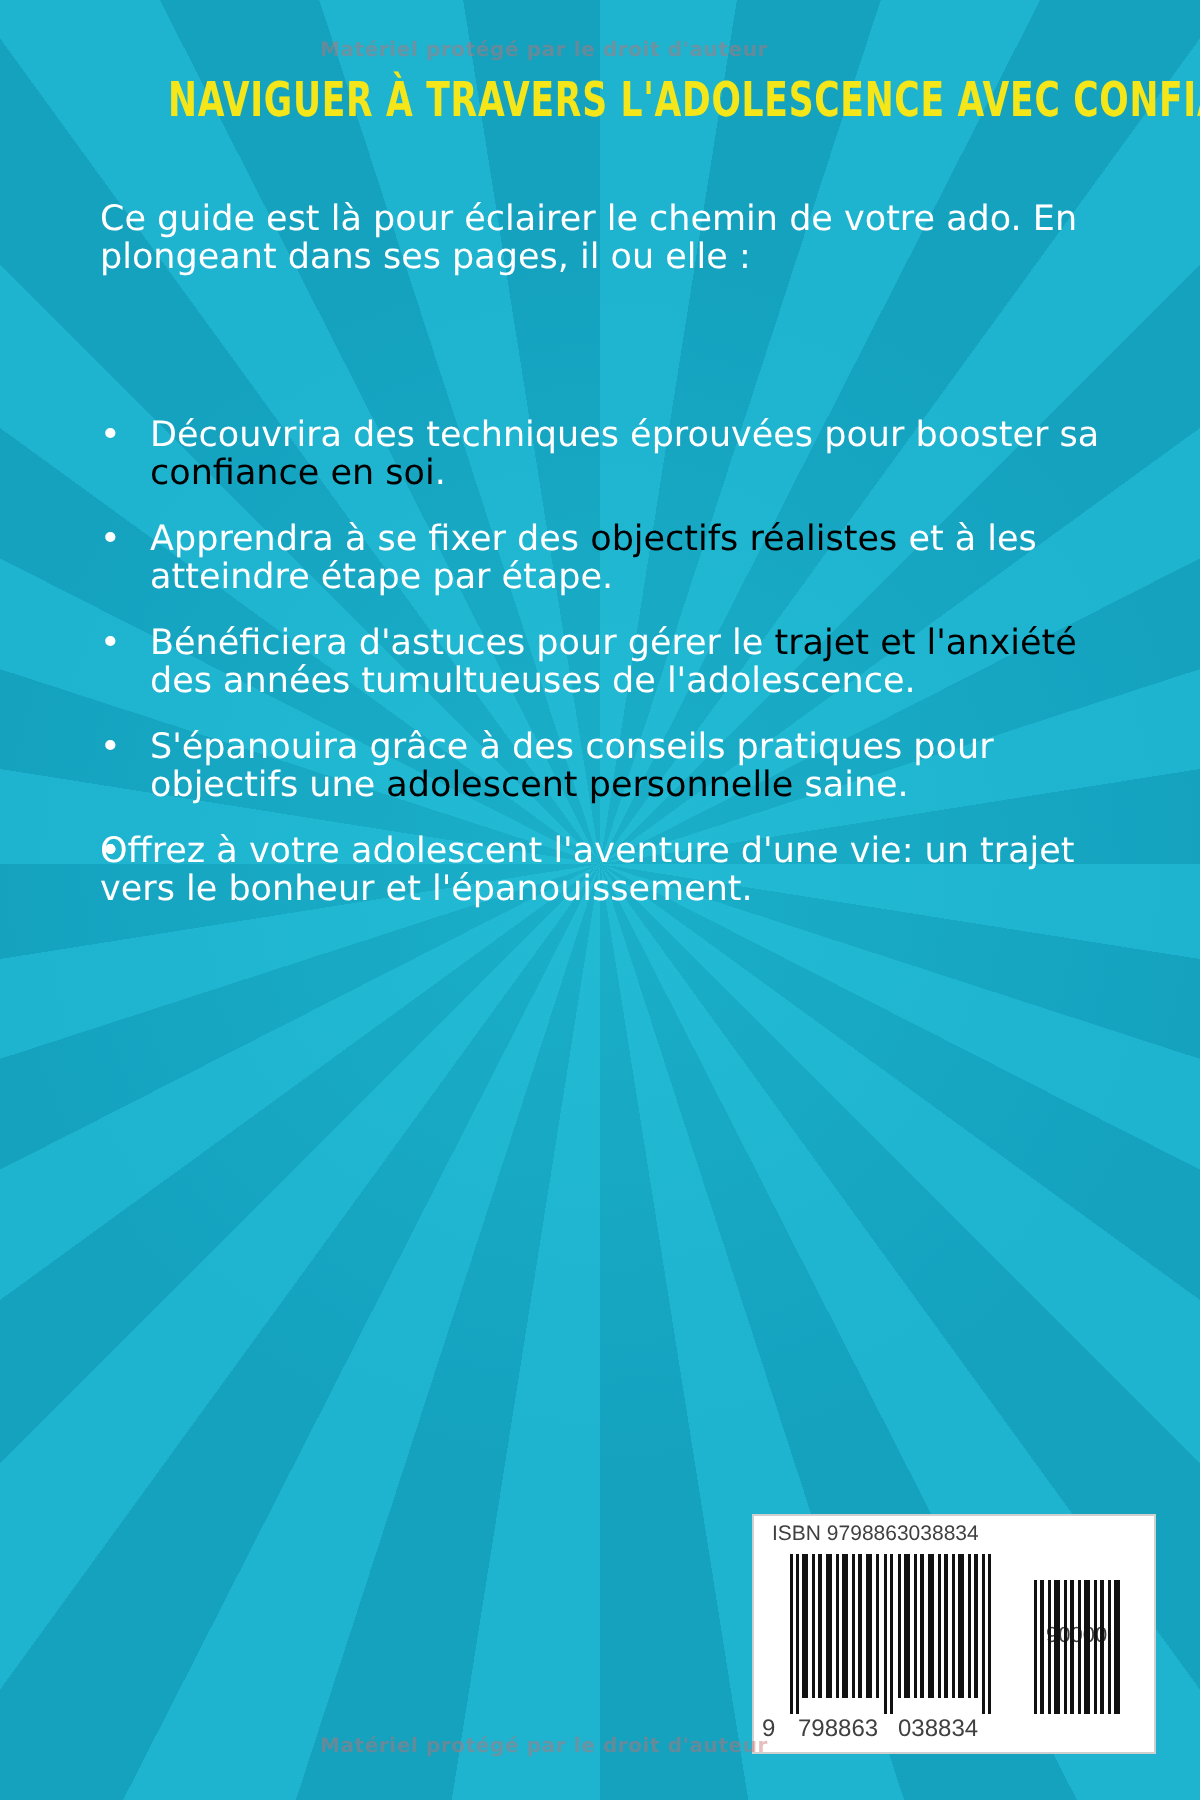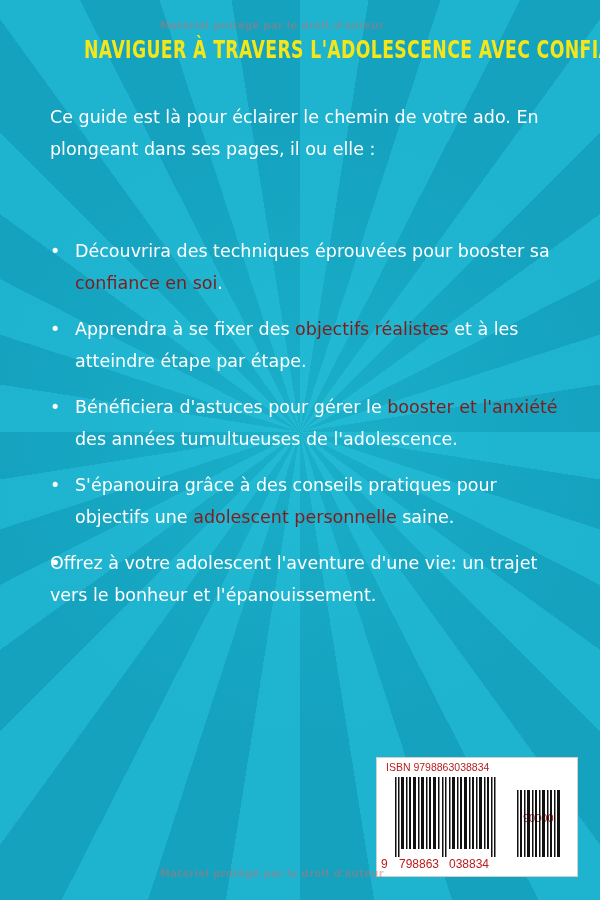--- a/index.html
+++ b/index.html
@@ -23,34 +23,34 @@
     .wm-bottom { top: 868px; }
     .title {
       position: absolute; top: 36px; left: 0; width: 600px; text-align: center;
       font-family: "DejaVu Sans", sans-serif; font-weight: bold;
       font-size: 24px; color: #f5e61a; letter-spacing: 0.5px;
       transform: scaleX(0.72); transform-origin: 300px 0;
       white-space: nowrap; text-transform: uppercase;
     }
     .content {
       position: absolute; left: 50px; top: 101px; width: 510px;
-      color: #ffffff; font-size: 17.5px; line-height: 32px;
+      color: #ffffff; font-size: 17.5px; line-height: 19px;
     }
     .content p { margin: 0; }
     .intro { margin-bottom: 70px !important; }
     ul { list-style: none; padding: 0; margin: 0; }
     li { position: relative; padding-left: 25px; margin-bottom: 14px; }
     li .bullet { position: absolute; left: 0; top: 0; }
-    .hl { color: #7f1d1d; }
+    .hl { color: #000000; }
     .para { margin-top: 6px !important; }
     .para2 { margin-top: 14px !important; }
     .barcode {
       position: absolute; left: 376px; top: 757px; width: 200px; height: 118px;
       background: #ffffff; border: 1px solid #cfcfcf;
-      font-family: "Liberation Sans", sans-serif; color: #b91c1c;
+      font-family: "Liberation Sans", sans-serif; color: #404040;
     }
     .isbn-label { position: absolute; left: 9px; top: 3px; font-size: 10.5px; }
     .addon-num { position: absolute; left: 146px; top: 16px; font-size: 11px; margin-top: 38px; }
     .bars-main { position: absolute; left: 18px; top: 19px; width: 102px; height: 80px; }
     .bars-addon { position: absolute; left: 140px; top: 32px; width: 45px; height: 67px; }
     .digits { position: absolute; top: 99px; font-size: 12px; }
     .d-first { left: 4px; }
     .d-left { left: 22px; }
     .d-right { left: 72px; text-align: right; }
   </style>
@@ -70,21 +70,21 @@
     <li>
       <span class="bullet">•</span>
       <span>Découvrira des techniques éprouvées pour booster sa </span><span class="hl">confiance en soi</span><span>.</span>
     </li>
     <li>
       <span class="bullet">•</span>
       <span>Apprendra à se fixer des </span><span class="hl">objectifs réalistes</span><span> et à les atteindre étape par étape.</span>
     </li>
     <li>
       <span class="bullet">•</span>
-      <span>Bénéficiera d'astuces pour gérer le </span><span class="hl">booster et l'anxiété</span><span> des années tumultueuses de l'adolescence.</span>
+      <span>Bénéficiera d'astuces pour gérer le </span><span class="hl">trajet et l'anxiété</span><span> des années tumultueuses de l'adolescence.</span>
     </li>
     <li>
       <span class="bullet">•</span>
       <span>S'épanouira grâce à des conseils pratiques pour objectifs une </span><span class="hl">adolescent personnelle</span><span> saine.</span>
     </li>
     <li>
       <span class="bullet">•</span>
     </li>
     <li>
       <span class="bullet">•</span>

